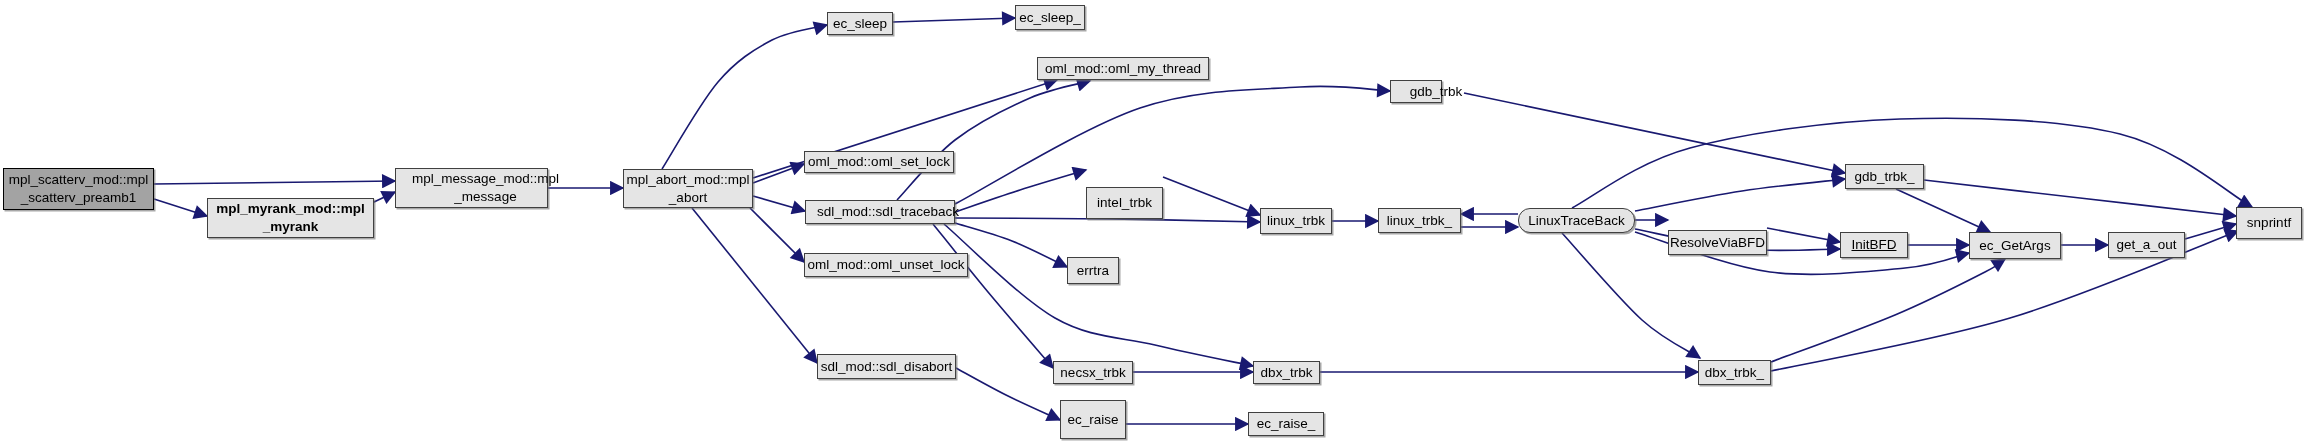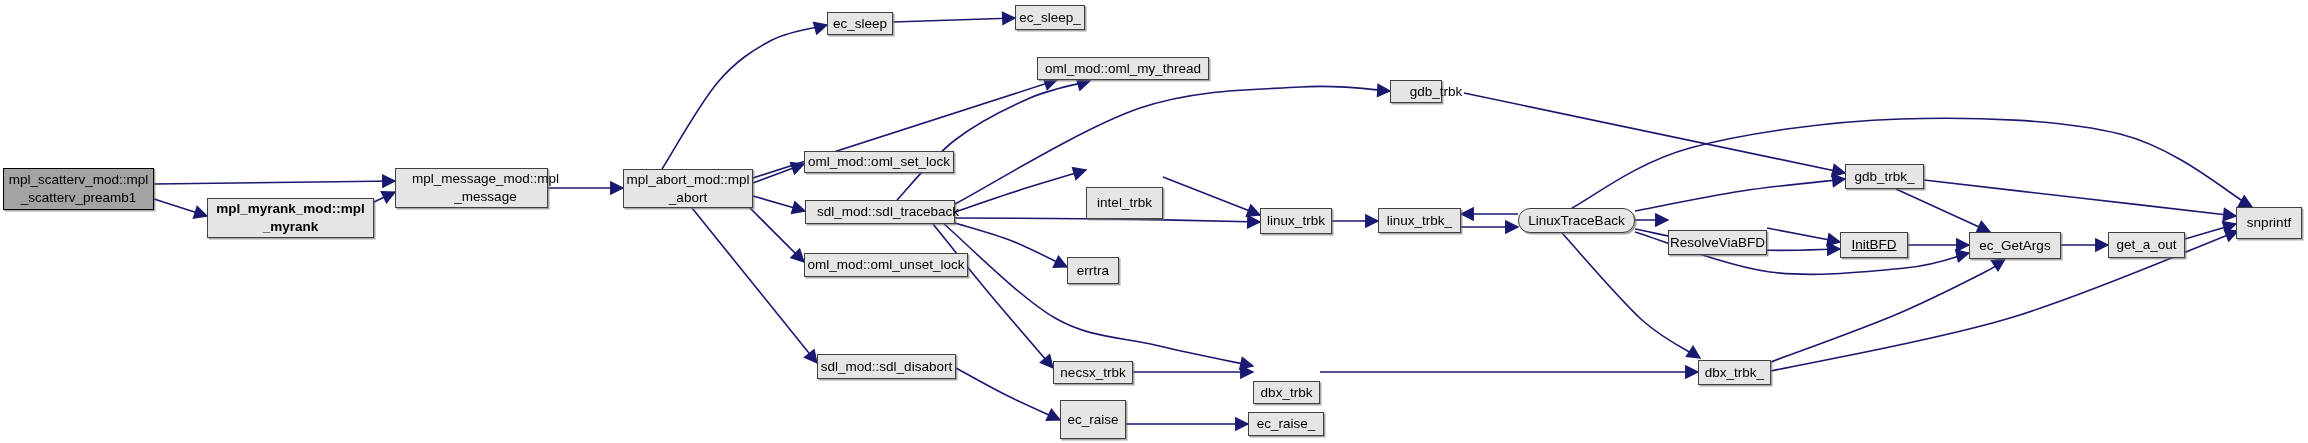--- a/index.html
+++ b/index.html
@@ -97,21 +97,21 @@
     <div class="node" style="left: 1037px; top: 57px; width: 172px; height: 23px;">oml_mod::oml_my_thread</div>
     <div class="node" style="left: 804px; top: 151px; width: 150px; height: 22px;">oml_mod::oml_set_lock</div>
     <div class="node" style="left: 805px; top: 200px; width: 150px; height: 24px; padding-left: 16px;">sdl_mod::sdl_traceback</div>
     <div class="node" style="left: 804px; top: 253px; width: 164px; height: 24px;">oml_mod::oml_unset_lock</div>
     <div class="node" style="left: 817px; top: 354px; width: 139px; height: 25px;">sdl_mod::sdl_disabort</div>
     <div class="node" style="left: 1086px; top: 156px; width: 77px; height: 32px; margin-top: 31px;">intel_trbk</div>
     <div class="node" style="left: 1067px; top: 257px; width: 52px; height: 27px;">errtra</div>
     <div class="node" style="left: 1053px; top: 361px; width: 80px; height: 23px;">necsx_trbk</div>
     <div class="node" style="left: 1060px; top: 400px; width: 66px; height: 39px;">ec_raise</div>
     <div class="node" style="left: 1248px; top: 412px; width: 76px; height: 24px;">ec_raise_</div>
-    <div class="node" style="left: 1253px; top: 361px; width: 67px; height: 23px; margin-top: 20px;">dbx_trbk</div>
+    <div class="node" style="left: 1253px; top: 361px; width: 67px; height: 23px;">dbx_trbk</div>
     <div class="node" style="left: 1390px; top: 80px; width: 52px; height: 23px; padding-left: 40px;">gdb_trbk</div>
     <div class="node" style="left: 1260px; top: 208px; width: 72px; height: 26px;">linux_trbk</div>
     <div class="node" style="left: 1378px; top: 208px; width: 83px; height: 25px;">linux_trbk_</div>
     <div class="node" style="left: 1518px; top: 208px; width: 117px; height: 25px; border-radius: 12px;">LinuxTraceBack</div>
     <div class="node" style="left: 1668px; top: 208px; width: 99px; height: 25px; margin-top: 22px;">ResolveViaBFD</div>
     <div class="node" style="left: 1845px; top: 164px; width: 79px; height: 25px;">gdb_trbk_</div>
     <div class="node" style="left: 1840px; top: 232px; width: 68px; height: 26px; text-decoration: underline;">InitBFD</div>
     <div class="node" style="left: 1969px; top: 232px; width: 92px; height: 27px;">ec_GetArgs</div>
     <div class="node" style="left: 2108px; top: 232px; width: 77px; height: 26px;">get_a_out</div>
     <div class="node" style="left: 2236px; top: 207px; width: 66px; height: 32px;">snprintf</div>

